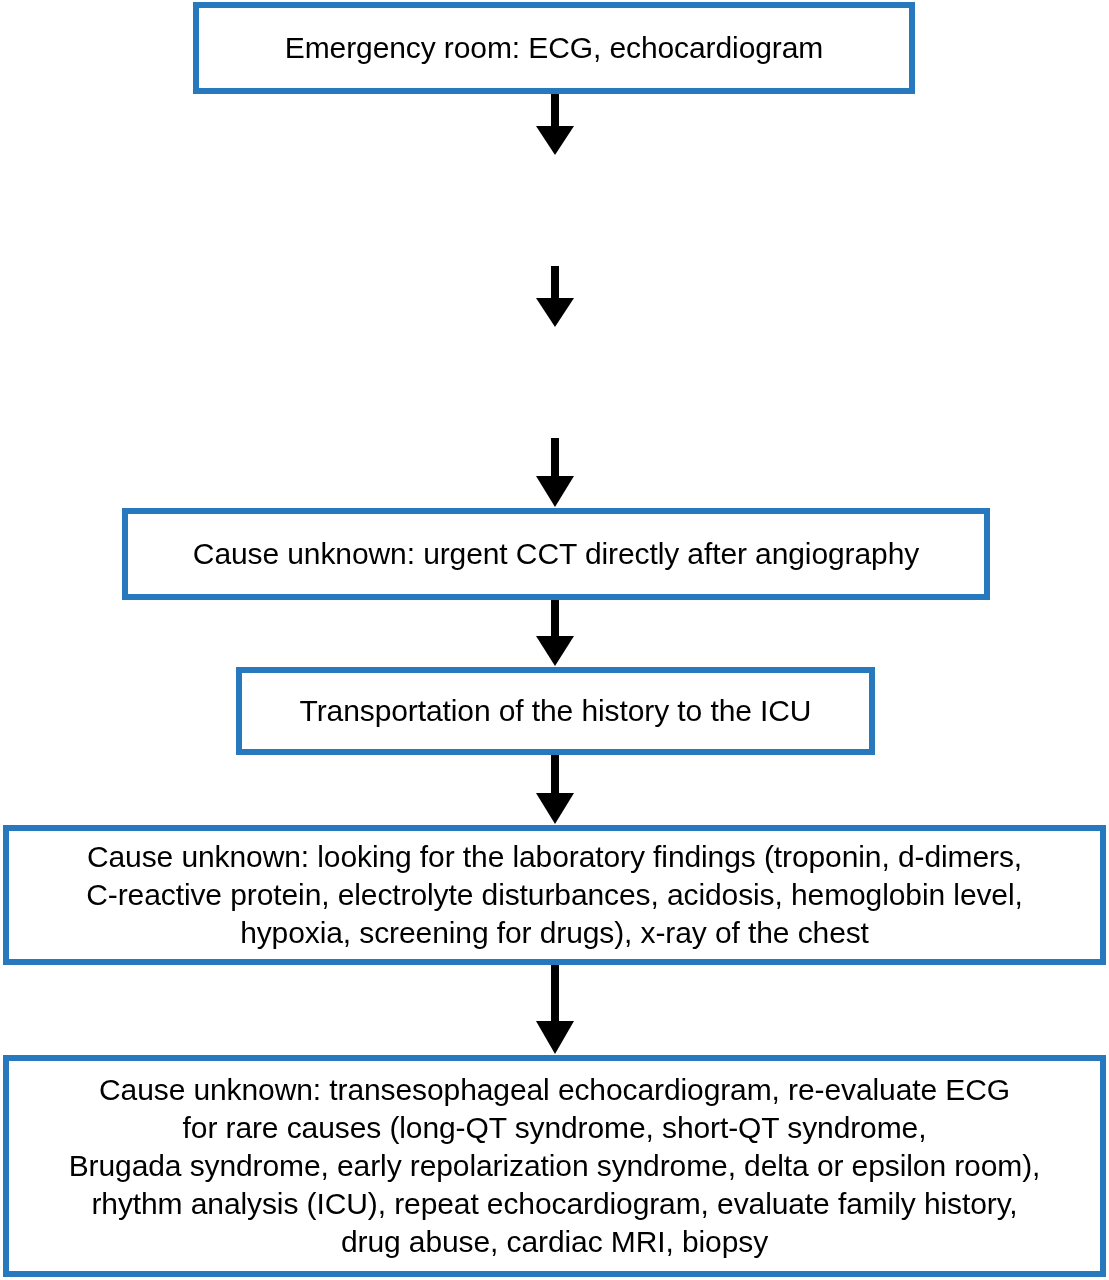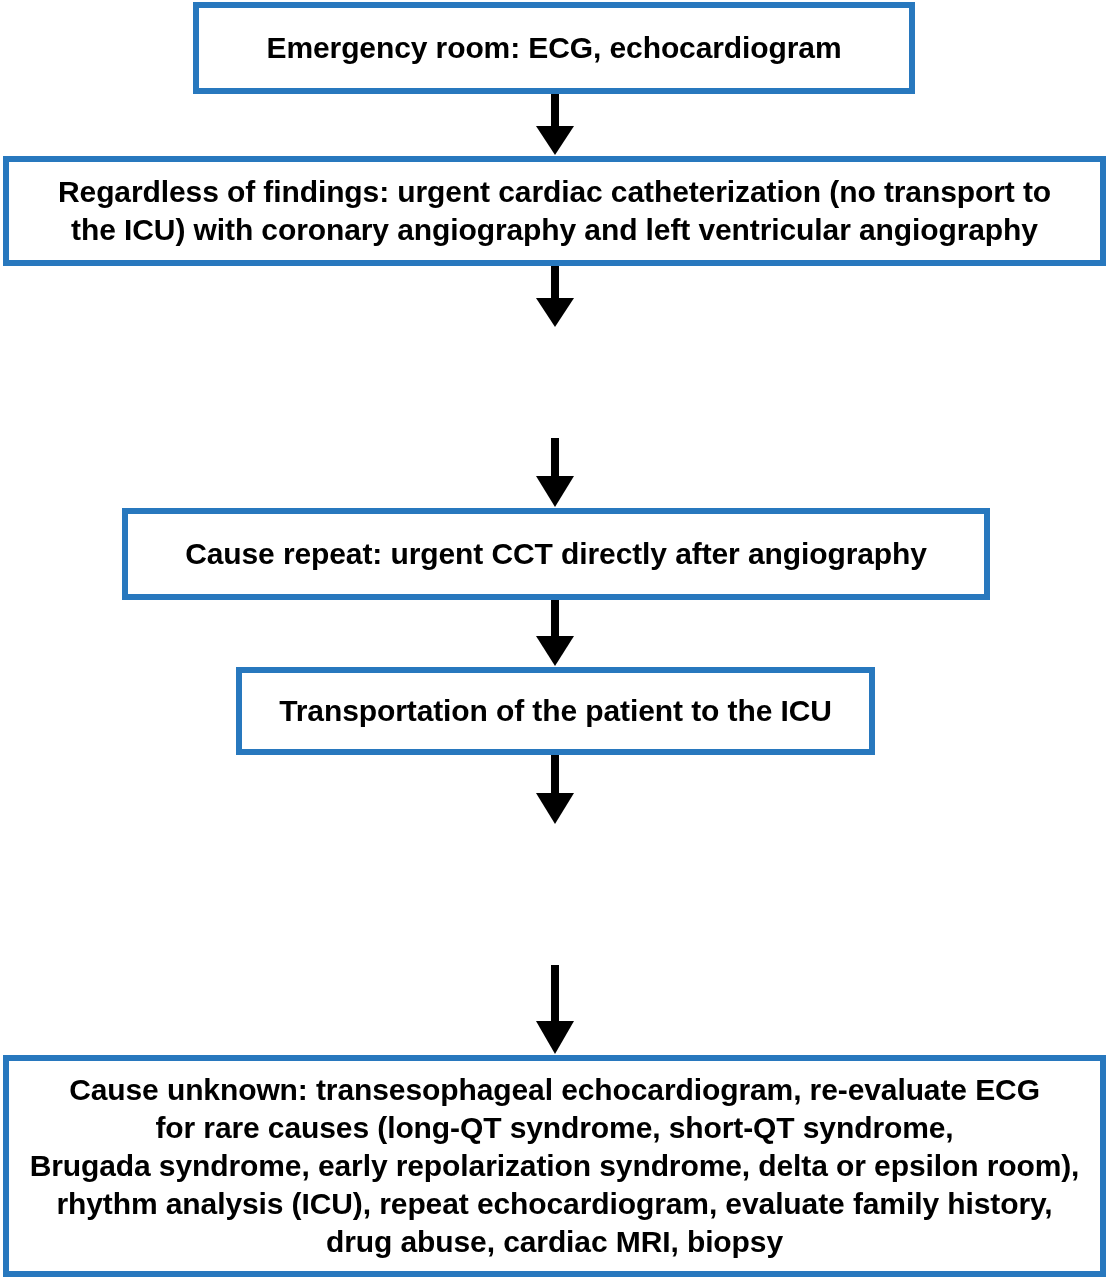--- a/index.html
+++ b/index.html
@@ -11,21 +11,20 @@
   }
   body {
     font-family: "Liberation Sans", sans-serif;
   }
   #chart-root {
     position: relative;
     width: 1109px;
     height: 1280px;
     background: #ffffff;
     overflow: hidden;
-    font-weight: bold;
   }
   .node-box {
     position: absolute;
     border: 6px solid #2878be;
     background: #ffffff;
     display: flex;
     align-items: center;
     justify-content: center;
     text-align: center;
   }
@@ -57,62 +56,63 @@
     <span class="node-text">Emergency room: ECG, echocardiogram</span>
   </div>
 
   <div class="connector" style="left:533px; top:94px; width:44px; height:62px;">
     <svg viewBox="0 0 44 62" preserveAspectRatio="none" aria-hidden="true">
       <rect x="18" y="0" width="8" height="34" fill="#000000"></rect>
       <polygon points="3,32 41,32 22,61" fill="#000000"></polygon>
     </svg>
   </div>
 
-  <div class="node-box" style="left:3px; top:156px; width:1103px; height:110px;">
-    <span class="node-text">Regardless of findings: urgent cardiac catheterization (no transport to
-the ICU) with coronary angiography and left ventricular angiography</span>
-  </div>
 
   <div class="connector" style="left:533px; top:266px; width:44px; height:62px;">
     <svg viewBox="0 0 44 62" preserveAspectRatio="none" aria-hidden="true">
       <rect x="18" y="0" width="8" height="34" fill="#000000"></rect>
       <polygon points="3,32 41,32 22,61" fill="#000000"></polygon>
     </svg>
   </div>
 
 
   <div class="connector" style="left:533px; top:438px; width:44px; height:70px;">
     <svg viewBox="0 0 44 70" preserveAspectRatio="none" aria-hidden="true">
       <rect x="18" y="0" width="8" height="40" fill="#000000"></rect>
       <polygon points="3,38 41,38 22,69" fill="#000000"></polygon>
     </svg>
   </div>
 
   <div class="node-box" style="left:122px; top:508px; width:868px; height:92px;">
-    <span class="node-text">Cause repeat: urgent CCT directly after angiography</span>
+    <span class="node-text">Cause unknown: urgent CCT directly after angiography</span>
   </div>
 
   <div class="connector" style="left:533px; top:600px; width:44px; height:67px;">
     <svg viewBox="0 0 44 67" preserveAspectRatio="none" aria-hidden="true">
       <rect x="18" y="0" width="8" height="38" fill="#000000"></rect>
       <polygon points="3,36 41,36 22,66" fill="#000000"></polygon>
     </svg>
   </div>
 
   <div class="node-box" style="left:236px; top:667px; width:639px; height:88px;">
-    <span class="node-text">Transportation of the patient to the ICU</span>
+    <span class="node-text">Transportation of the history to the ICU</span>
   </div>
 
   <div class="connector" style="left:533px; top:755px; width:44px; height:70px;">
     <svg viewBox="0 0 44 70" preserveAspectRatio="none" aria-hidden="true">
       <rect x="18" y="0" width="8" height="40" fill="#000000"></rect>
       <polygon points="3,38 41,38 22,69" fill="#000000"></polygon>
     </svg>
   </div>
 
+  <div class="node-box" style="left:3px; top:825px; width:1103px; height:140px;">
+    <span class="node-text">Cause unknown: looking for the laboratory findings (troponin, d-dimers,
+C-reactive protein, electrolyte disturbances, acidosis, hemoglobin level,
+hypoxia, screening for drugs), x-ray of the chest</span>
+  </div>
 
   <div class="connector" style="left:533px; top:965px; width:44px; height:90px;">
     <svg viewBox="0 0 44 90" preserveAspectRatio="none" aria-hidden="true">
       <rect x="18" y="0" width="8" height="58" fill="#000000"></rect>
       <polygon points="3,56 41,56 22,89" fill="#000000"></polygon>
     </svg>
   </div>
 
   <div class="node-box" style="left:3px; top:1055px; width:1103px; height:222px;">
     <span class="node-text">Cause unknown: transesophageal echocardiogram, re-evaluate ECG

